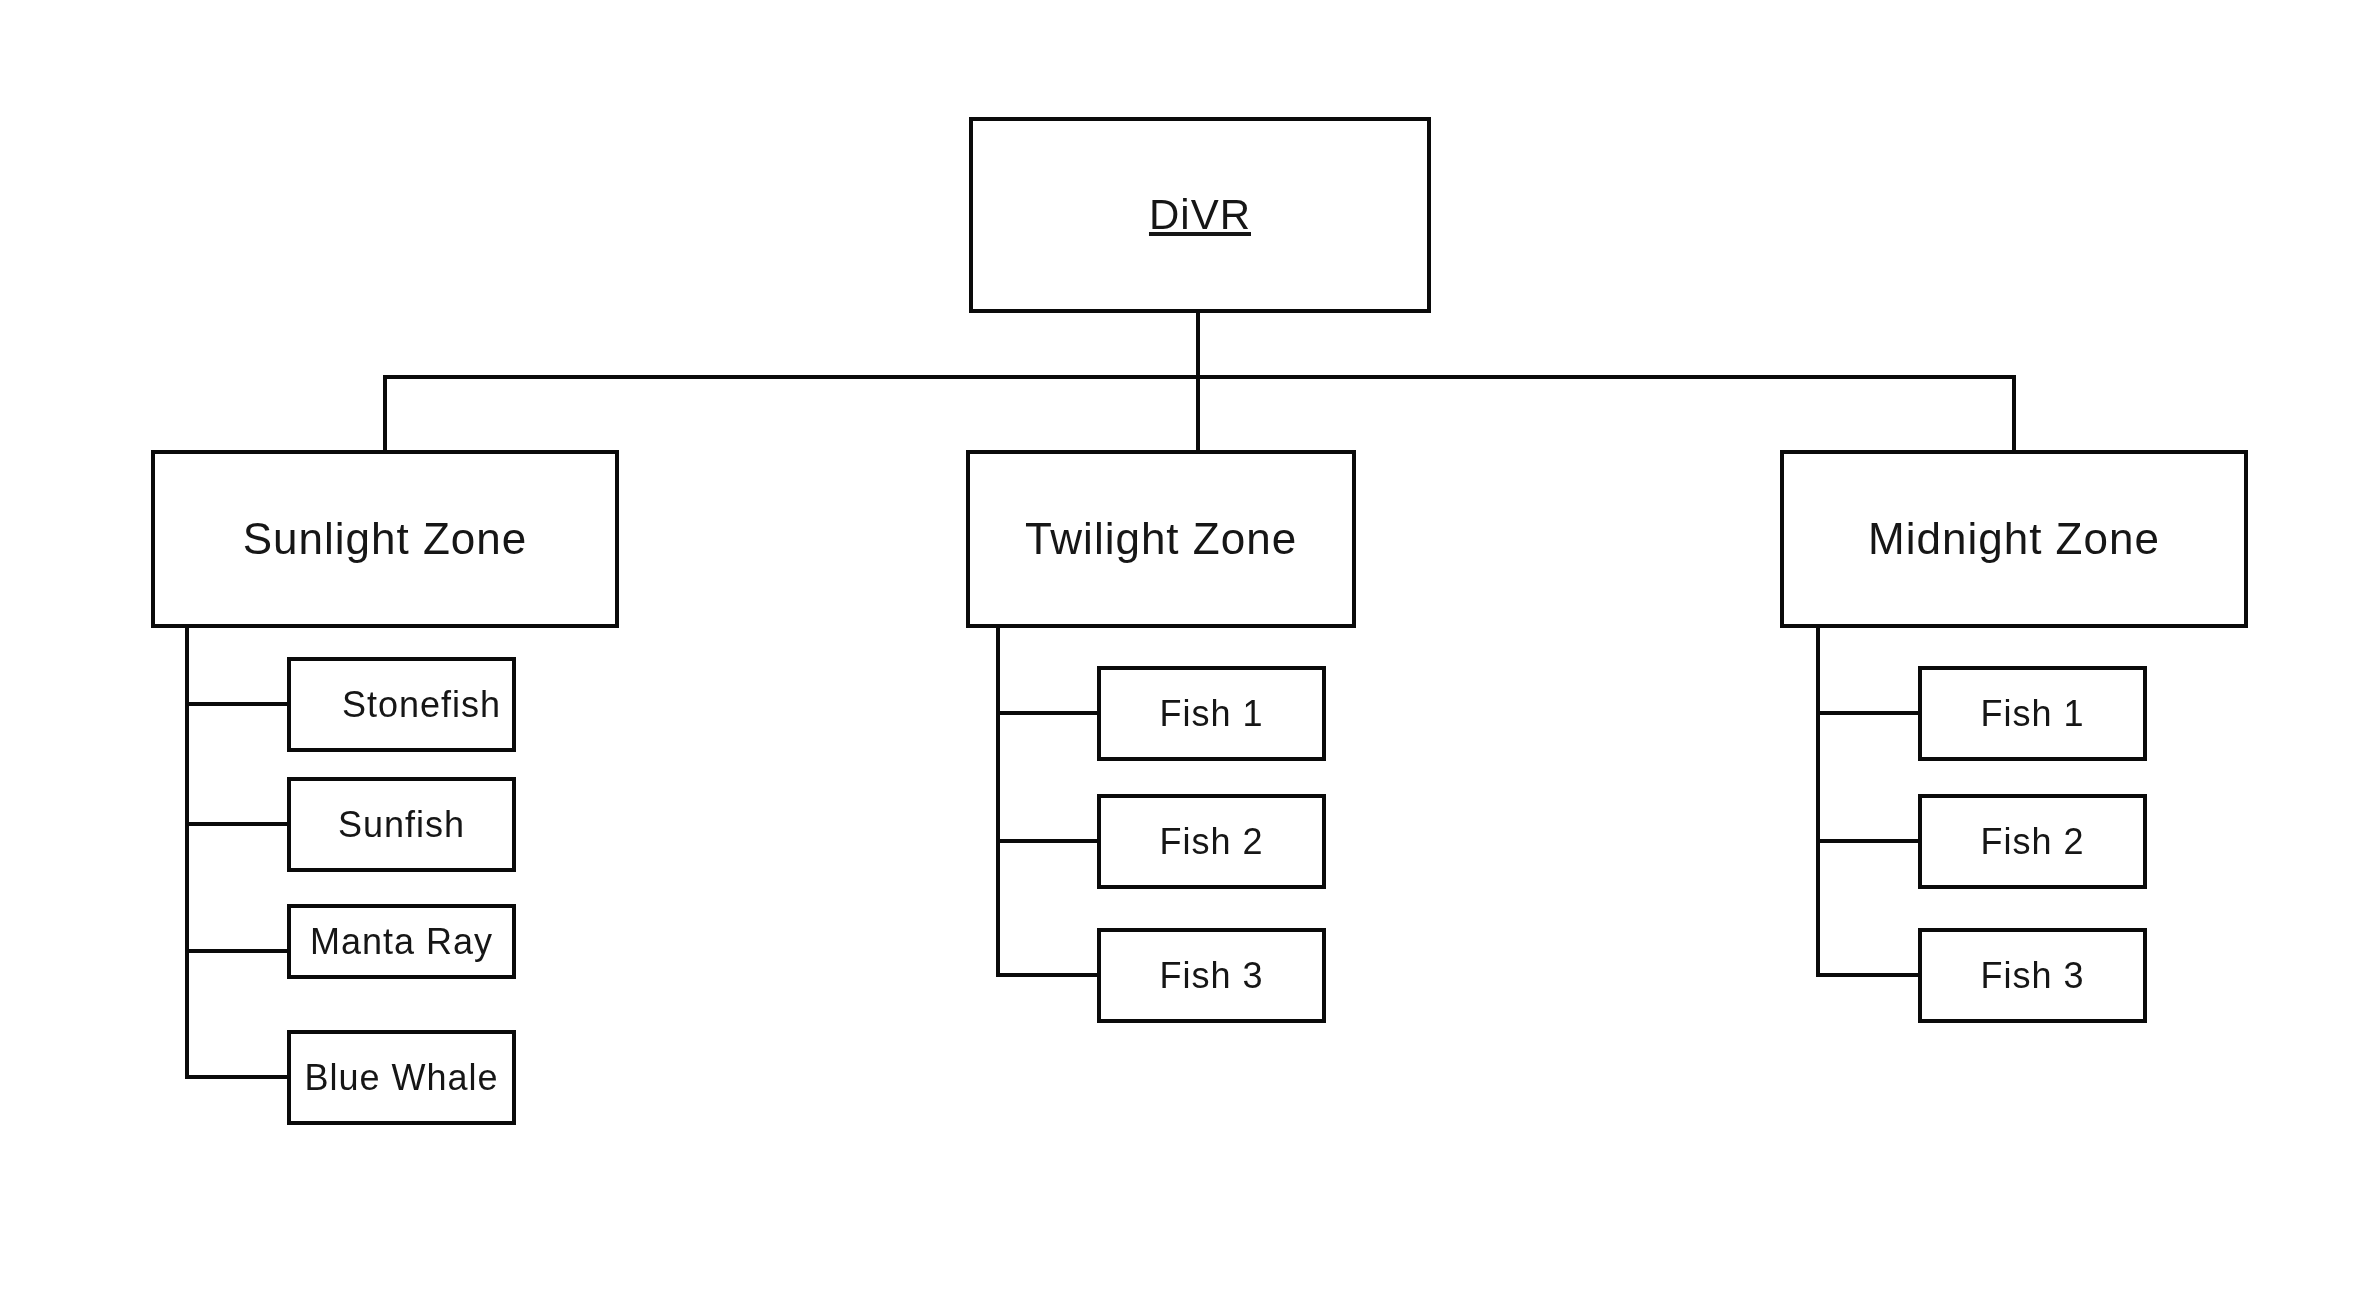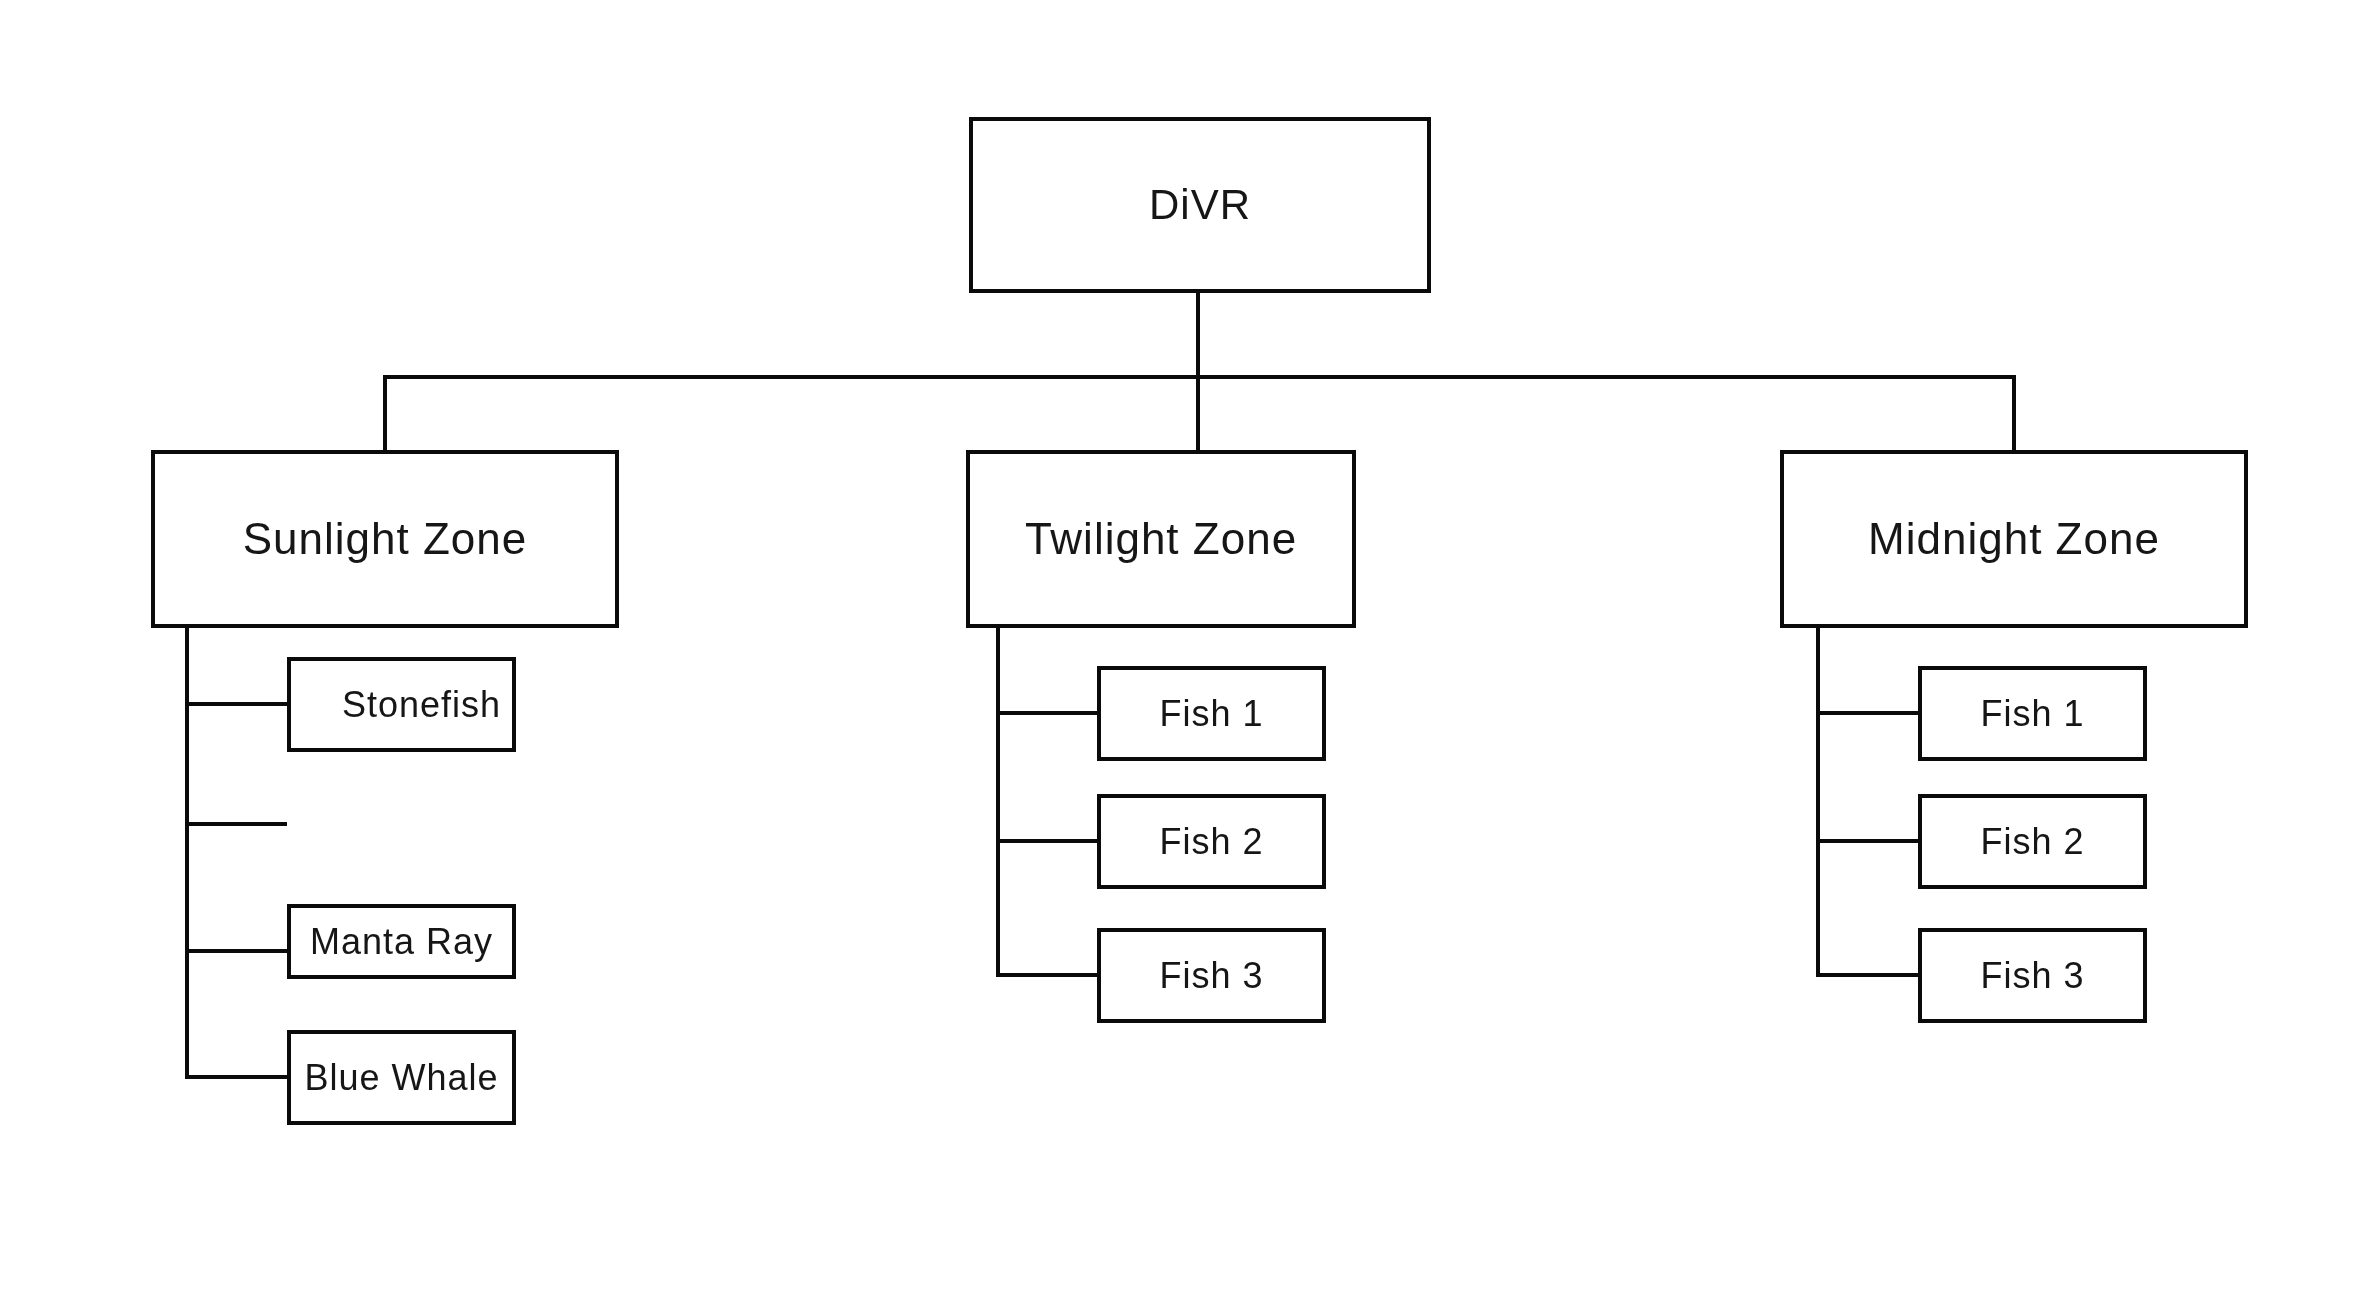--- a/index.html
+++ b/index.html
@@ -31,21 +31,21 @@
     align-items: center;
     justify-content: center;
     text-align: center;
     letter-spacing: 1px;
   }
   .node.root  { font-size: 42px; }
   .node.zone  { font-size: 44px; }
   .node.child { font-size: 36px; }
 
   
-  .n-root { left: 969px; top: 117px; width: 462px; height: 176px; }
+  .n-root { left: 969px; top: 117px; width: 462px; height: 196px; text-decoration: underline; }
 
   
   .n-zone-0 { left: 151px;  top: 450px; width: 468px; height: 178px; }
   .n-zone-1 { left: 966px;  top: 450px; width: 390px; height: 178px; }
   .n-zone-2 { left: 1780px; top: 450px; width: 468px; height: 178px; }
 
   
   .n-c-0-0 { left: 287px; top: 657px;  width: 229px; height: 95px; padding-left: 40px; }
   .n-c-0-1 { left: 287px; top: 777px;  width: 229px; height: 95px; }
   .n-c-0-2 { left: 287px; top: 904px;  width: 229px; height: 75px; }
@@ -97,20 +97,23 @@
   <div class="node zone n-zone-1">
     <span>Twilight Zone</span>
   </div>
   <div class="node zone n-zone-2">
     <span>Midnight Zone</span>
   </div>
 
   <div class="node child n-c-0-0">
     <span>Stonefish</span>
   </div>
+  <div class="node child n-c-0-1">
+    <span>Sunfish</span>
+  </div>
   <div class="node child n-c-0-2">
     <span>Manta Ray</span>
   </div>
   <div class="node child n-c-0-3">
     <span>Blue Whale</span>
   </div>
 
   <div class="node child n-c-1-0">
     <span>Fish 1</span>
   </div>

